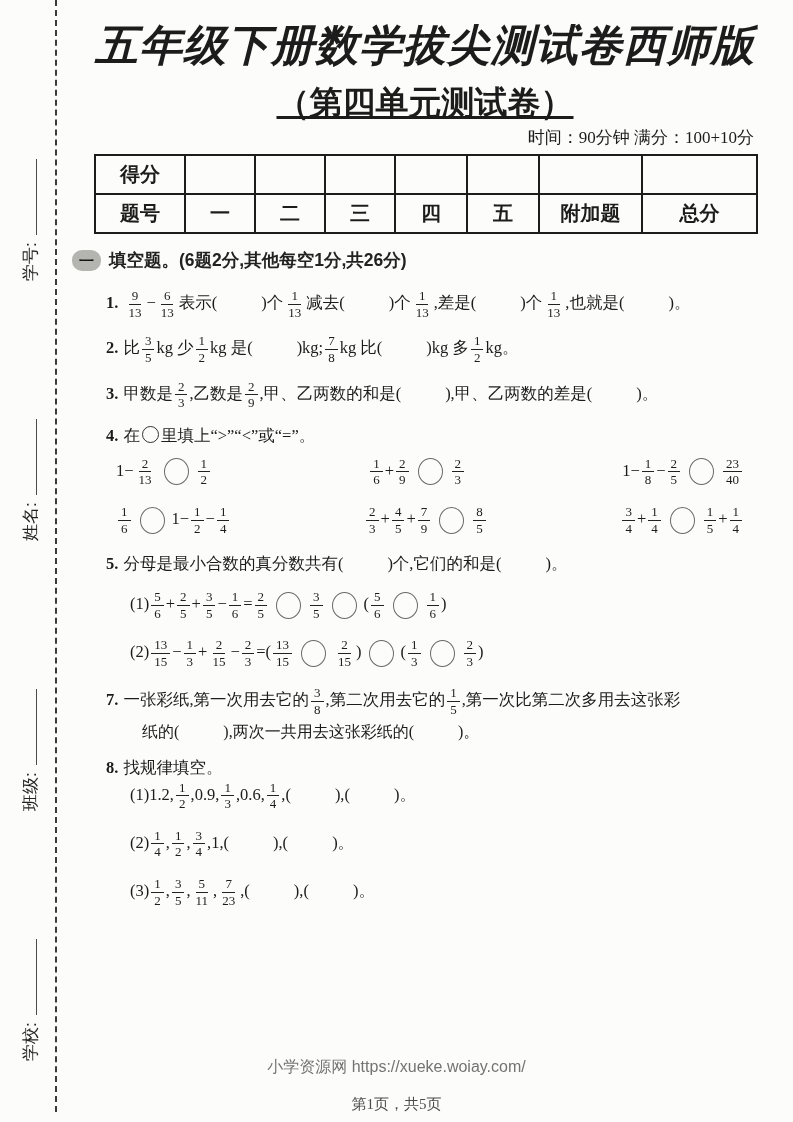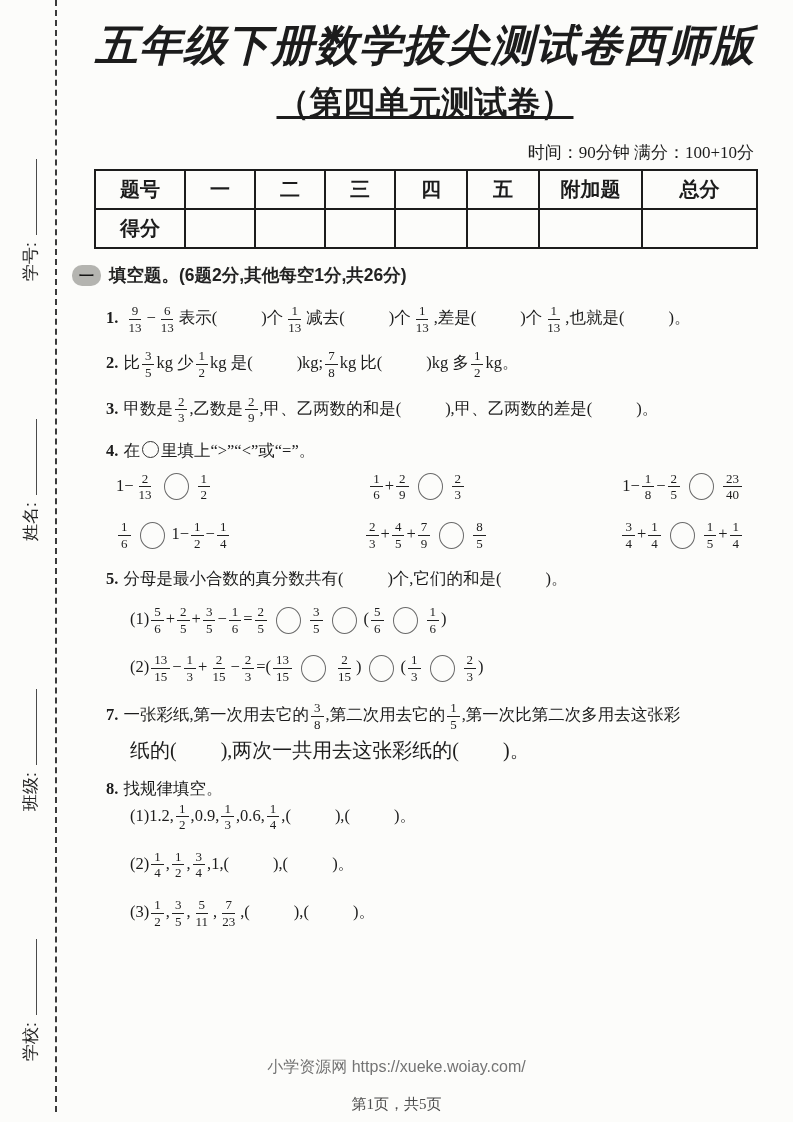--- a/index.html
+++ b/index.html
@@ -22,21 +22,21 @@
     display:flex;align-items:center;justify-content:center;gap:7px;
     transform:rotate(-90deg);
     font-family:"Liberation Sans","DejaVu Sans",sans-serif;
     font-size:17px;color:#222;
   }
   .seal-blank{display:inline-block;width:76px;height:13px;border-bottom:1.8px solid #4a4a4a;}
   
   .content{position:absolute;left:92px;top:20px;width:666px;}
   .title{font-size:43px;font-weight:600;text-align:center;letter-spacing:1px;line-height:1.1;margin:2px 0 8px;font-style:italic;}
   .subtitle{font-size:33px;font-weight:600;text-align:center;margin:12px 0 0;text-decoration:underline;}
-  .info{text-align:right;font-size:17px;margin:15px 4px 5px 0;}
+  .info{text-align:right;font-size:17px;margin:0 4px 5px 0;}
   
   table.score{border-collapse:collapse;table-layout:fixed;width:662px;margin-left:2px;}
   table.score td{
     border:2px solid #1c1c1c;height:37px;text-align:center;
     font-family:"Liberation Sans","DejaVu Sans",sans-serif;
     font-size:20px;font-weight:bold;padding:0;
   }
   
   .section-head{
     display:flex;align-items:center;gap:8px;
@@ -45,21 +45,21 @@
     font-size:17.5px;font-weight:bold;color:#222;
   }
   .badge{
     min-width:29px;height:21px;background:#b4b4b0;border-radius:10px;
     display:flex;align-items:center;justify-content:center;
     color:#141414;font-size:15px;font-weight:bold;line-height:1;
   }
   
   .q{margin:0 0 13px 14px;font-size:16.5px;line-height:1.45;}
   .qnum{font-weight:bold;margin-right:5px;}
-  .qline2{margin:2px 0 13px 38px;font-size:20px;}
+  .qline2{margin:2px 0 13px 50px;font-size:16px;}
   .sub-item{margin:0 0 16px 38px;font-size:16.5px;}
   .cmp-row{display:flex;justify-content:space-between;margin:6px 14px 16px 24px;font-size:16.5px;}
   
   .frac{
     display:inline-flex;flex-direction:column;align-items:center;
     vertical-align:middle;font-size:13px;line-height:1.2;margin:0 2px;
     font-family:"Liberation Serif","DejaVu Serif",serif;
   }
   .frac .fnum{padding:0 3px;border-bottom:1.3px solid #222;}
   .frac .fden{padding:0 3px;}
@@ -112,39 +112,39 @@
           <col style="width:70px">
           <col style="width:70px">
           <col style="width:70px">
         <col style="width:72px">
           <col style="width:72px">
           <col style="width:103px">
           <col style="width:115px">
       </colgroup>
       <tbody>
           <tr>
+        <td>得分</td>
+        <td></td>
+        <td></td>
+        <td></td>
+        <td></td>
+        <td></td>
+        <td></td>
+        <td></td>
+      </tr>
+      <tr>
         <td>题号</td>
         <td>一</td>
         <td>二</td>
         <td>三</td>
         <td>四</td>
         <td>五</td>
         <td>附加题</td>
         <td>总分</td>
       </tr>
-      <tr>
-        <td>得分</td>
-        <td></td>
-        <td></td>
-        <td></td>
-        <td></td>
-        <td></td>
-        <td></td>
-        <td></td>
-      </tr>
     </tbody>
       </table>
 
     <div class="section-head">
       <span class="badge">一</span>
       <span>填空题。(6题2分,其他每空1分,共26分)</span>
     </div>
 
     <div class="q">
       <span class="qnum">1.</span><span><span class="frac">

